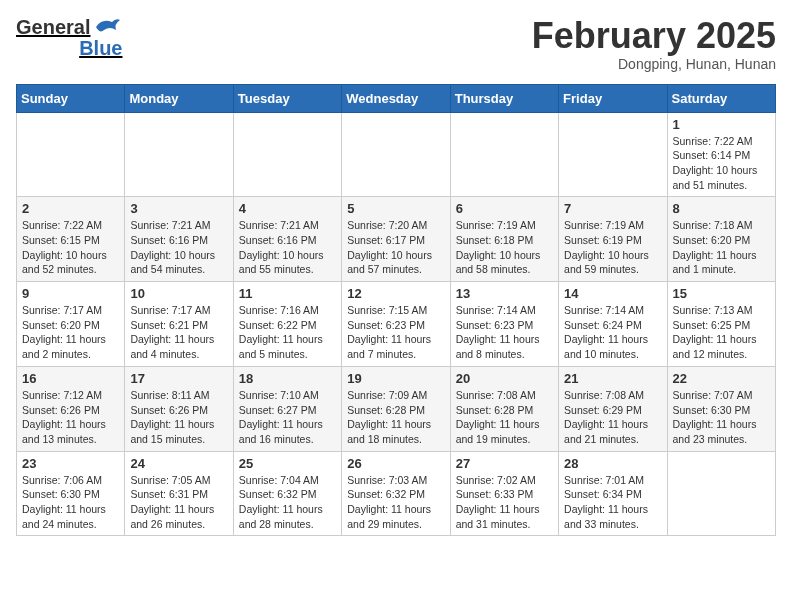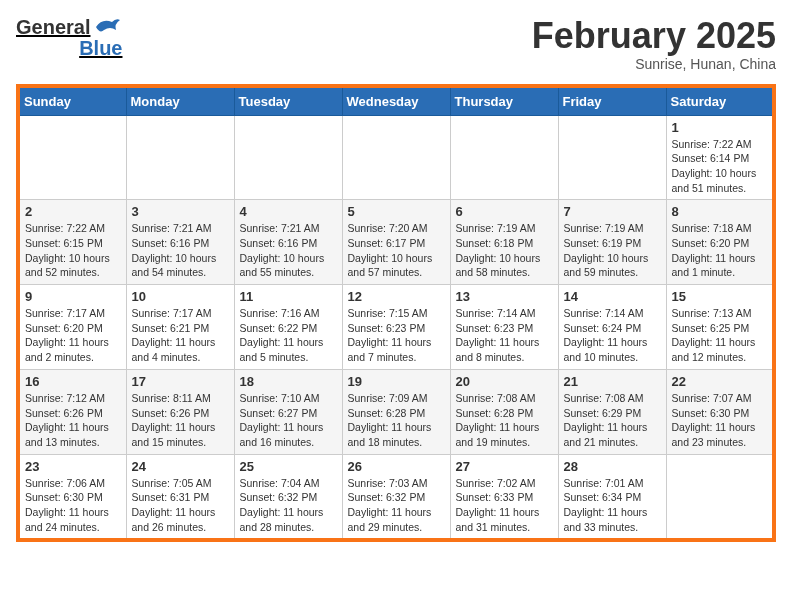--- a/index.html
+++ b/index.html
@@ -25,21 +25,21 @@
       color: #333;
       line-height: 1.1;
     }
     .subtitle {
       font-size: 14px;
       color: #555;
     }
     .calendar {
       width: 100%;
       border-collapse: collapse;
-      border: 4px solid #f97316;
+      border: 1px solid #f97316;
     }
     .calendar th {
       background-color: #2a6db5;
       color: #fff;
       font-size: 13px;
       font-weight: bold;
       padding: 6px 4px;
       text-align: left;
       border: 1px solid #1a5a9a;
     }
@@ -86,21 +86,21 @@
         <div style="font-size:20px;font-weight:bold;color:#333;line-height:1;">General</div>
         <svg width="28" height="22" viewBox="0 0 28 22">
           <path d="M2,11 Q8,2 18,6 Q22,2 26,4 Q20,8 22,14 Q16,10 10,14 Q6,18 2,11Z" fill="#2a6db5"></path>
         </svg>
       </div>
       <div style="font-size:20px;font-weight:bold;color:#2a6db5;line-height:1;">Blue</div>
     </div>
   </div>
   <div class="title-block">
     <div class="month-title">February 2025</div>
-    <div class="subtitle">Sunrise, Hunan, China</div>
+    <div class="subtitle">Dongping, Hunan, Hunan</div>
   </div>
 </div>
 
 <table class="calendar">
   <thead>
     <tr>
     <th>Sunday</th>
         <th>Monday</th>
         <th>Tuesday</th>
         <th>Wednesday</th>

